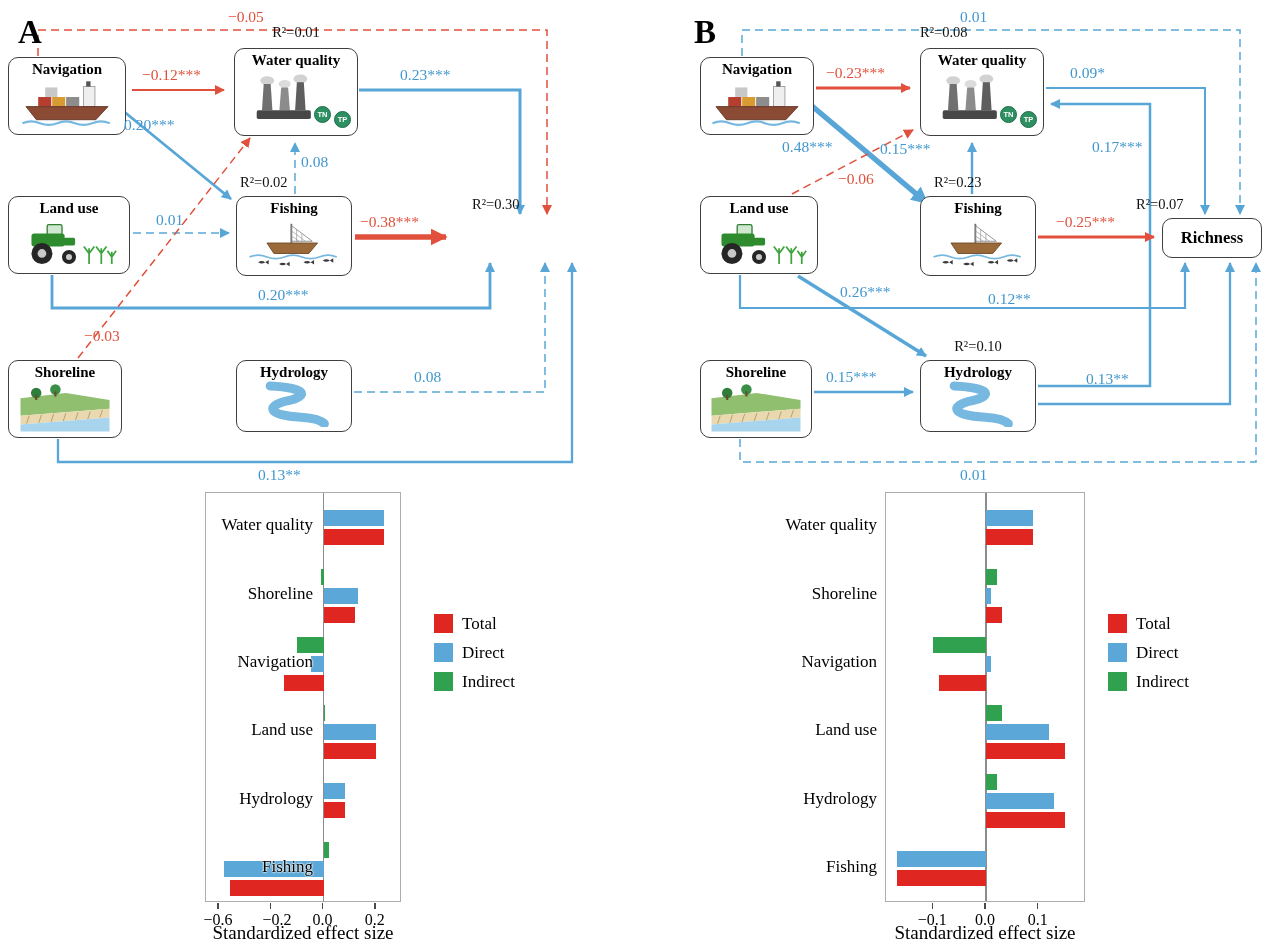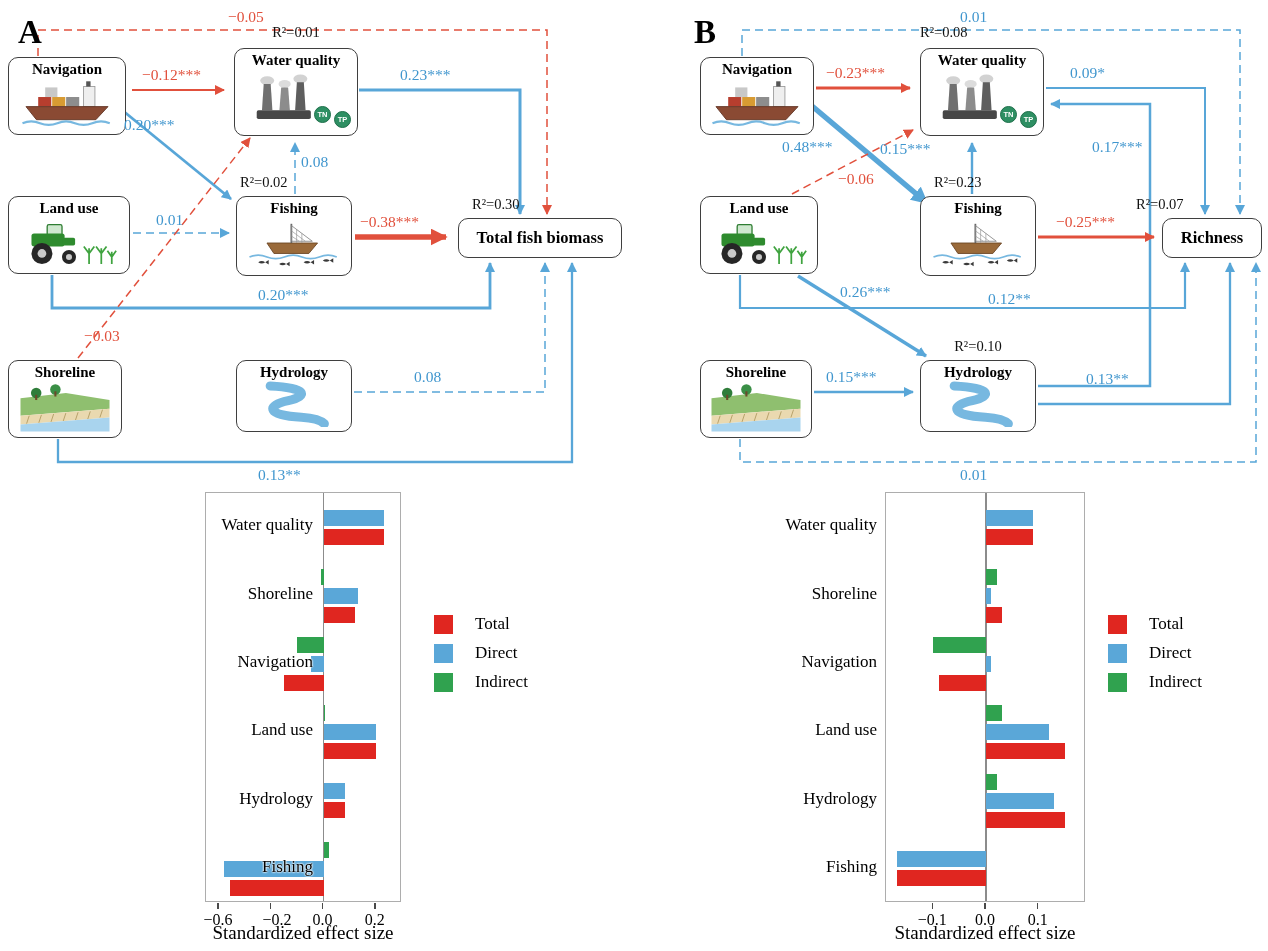--- a/index.html
+++ b/index.html
@@ -33,21 +33,21 @@
   .plot{position:absolute;border:1.3px solid #adadad;background:#fff;z-index:1}
   .zero-line{position:absolute;top:0;bottom:0;width:1.2px;background:#8c8c8c}
   .bar{position:absolute}
   .overlay{position:absolute;left:0;top:0;width:0;height:0;z-index:2}
   .cat-label{position:absolute;font-size:17px;color:#000;text-align:right;white-space:nowrap;
              text-shadow:0 0 2px #fff,0 0 2px #fff,0 0 2px #fff}
   .tick-mark{position:absolute;width:1.4px;height:6px;background:#4a4a4a}
   .tick-label{position:absolute;font-size:16px;color:#000;text-align:center}
   .axis-title{position:absolute;font-size:19px;color:#000;text-align:center;z-index:2}
   .legend{position:absolute;display:flex;flex-direction:column;gap:9px;z-index:2}
-  .legend-item{display:flex;align-items:flex-end;gap:22px}
+  .legend-item{display:flex;align-items:flex-start;gap:9px}
   .legend-swatch{width:19px;height:19px;display:inline-block}
   .legend-text{font-size:17px;color:#000}
 </style>
 </head>
 <body>
 
 <div class="stage">
 
   <svg style="position:absolute;width:0;height:0" aria-hidden="true">
     <defs>
@@ -188,23 +188,20 @@
 
   <div class="r2" style="left:240px;top:174px">R²=0.02</div>
   <div class="node" style="left:236px;top:196px;width:116px;height:80px">
     <div class="node-title">Fishing</div>
     <svg class="node-icon" viewBox="0 0 110 56">
         <use href="#icon-boat"></use>
       </svg>
   </div>
 
   <div class="r2" style="left:472px;top:196px">R²=0.30</div>
-  <div class="node outcome" style="left:458px;top:218px;width:164px;height:40px">
-    <div class="node-title">Total fish biomass</div>
-  </div>
 
   <div class="node" style="left:8px;top:360px;width:114px;height:78px">
     <div class="node-title">Shoreline</div>
     <svg class="node-icon" viewBox="0 0 110 56">
         <use href="#icon-shore"></use>
       </svg>
   </div>
 
   <div class="node" style="left:236px;top:360px;width:116px;height:72px">
     <div class="node-title">Hydrology</div>

